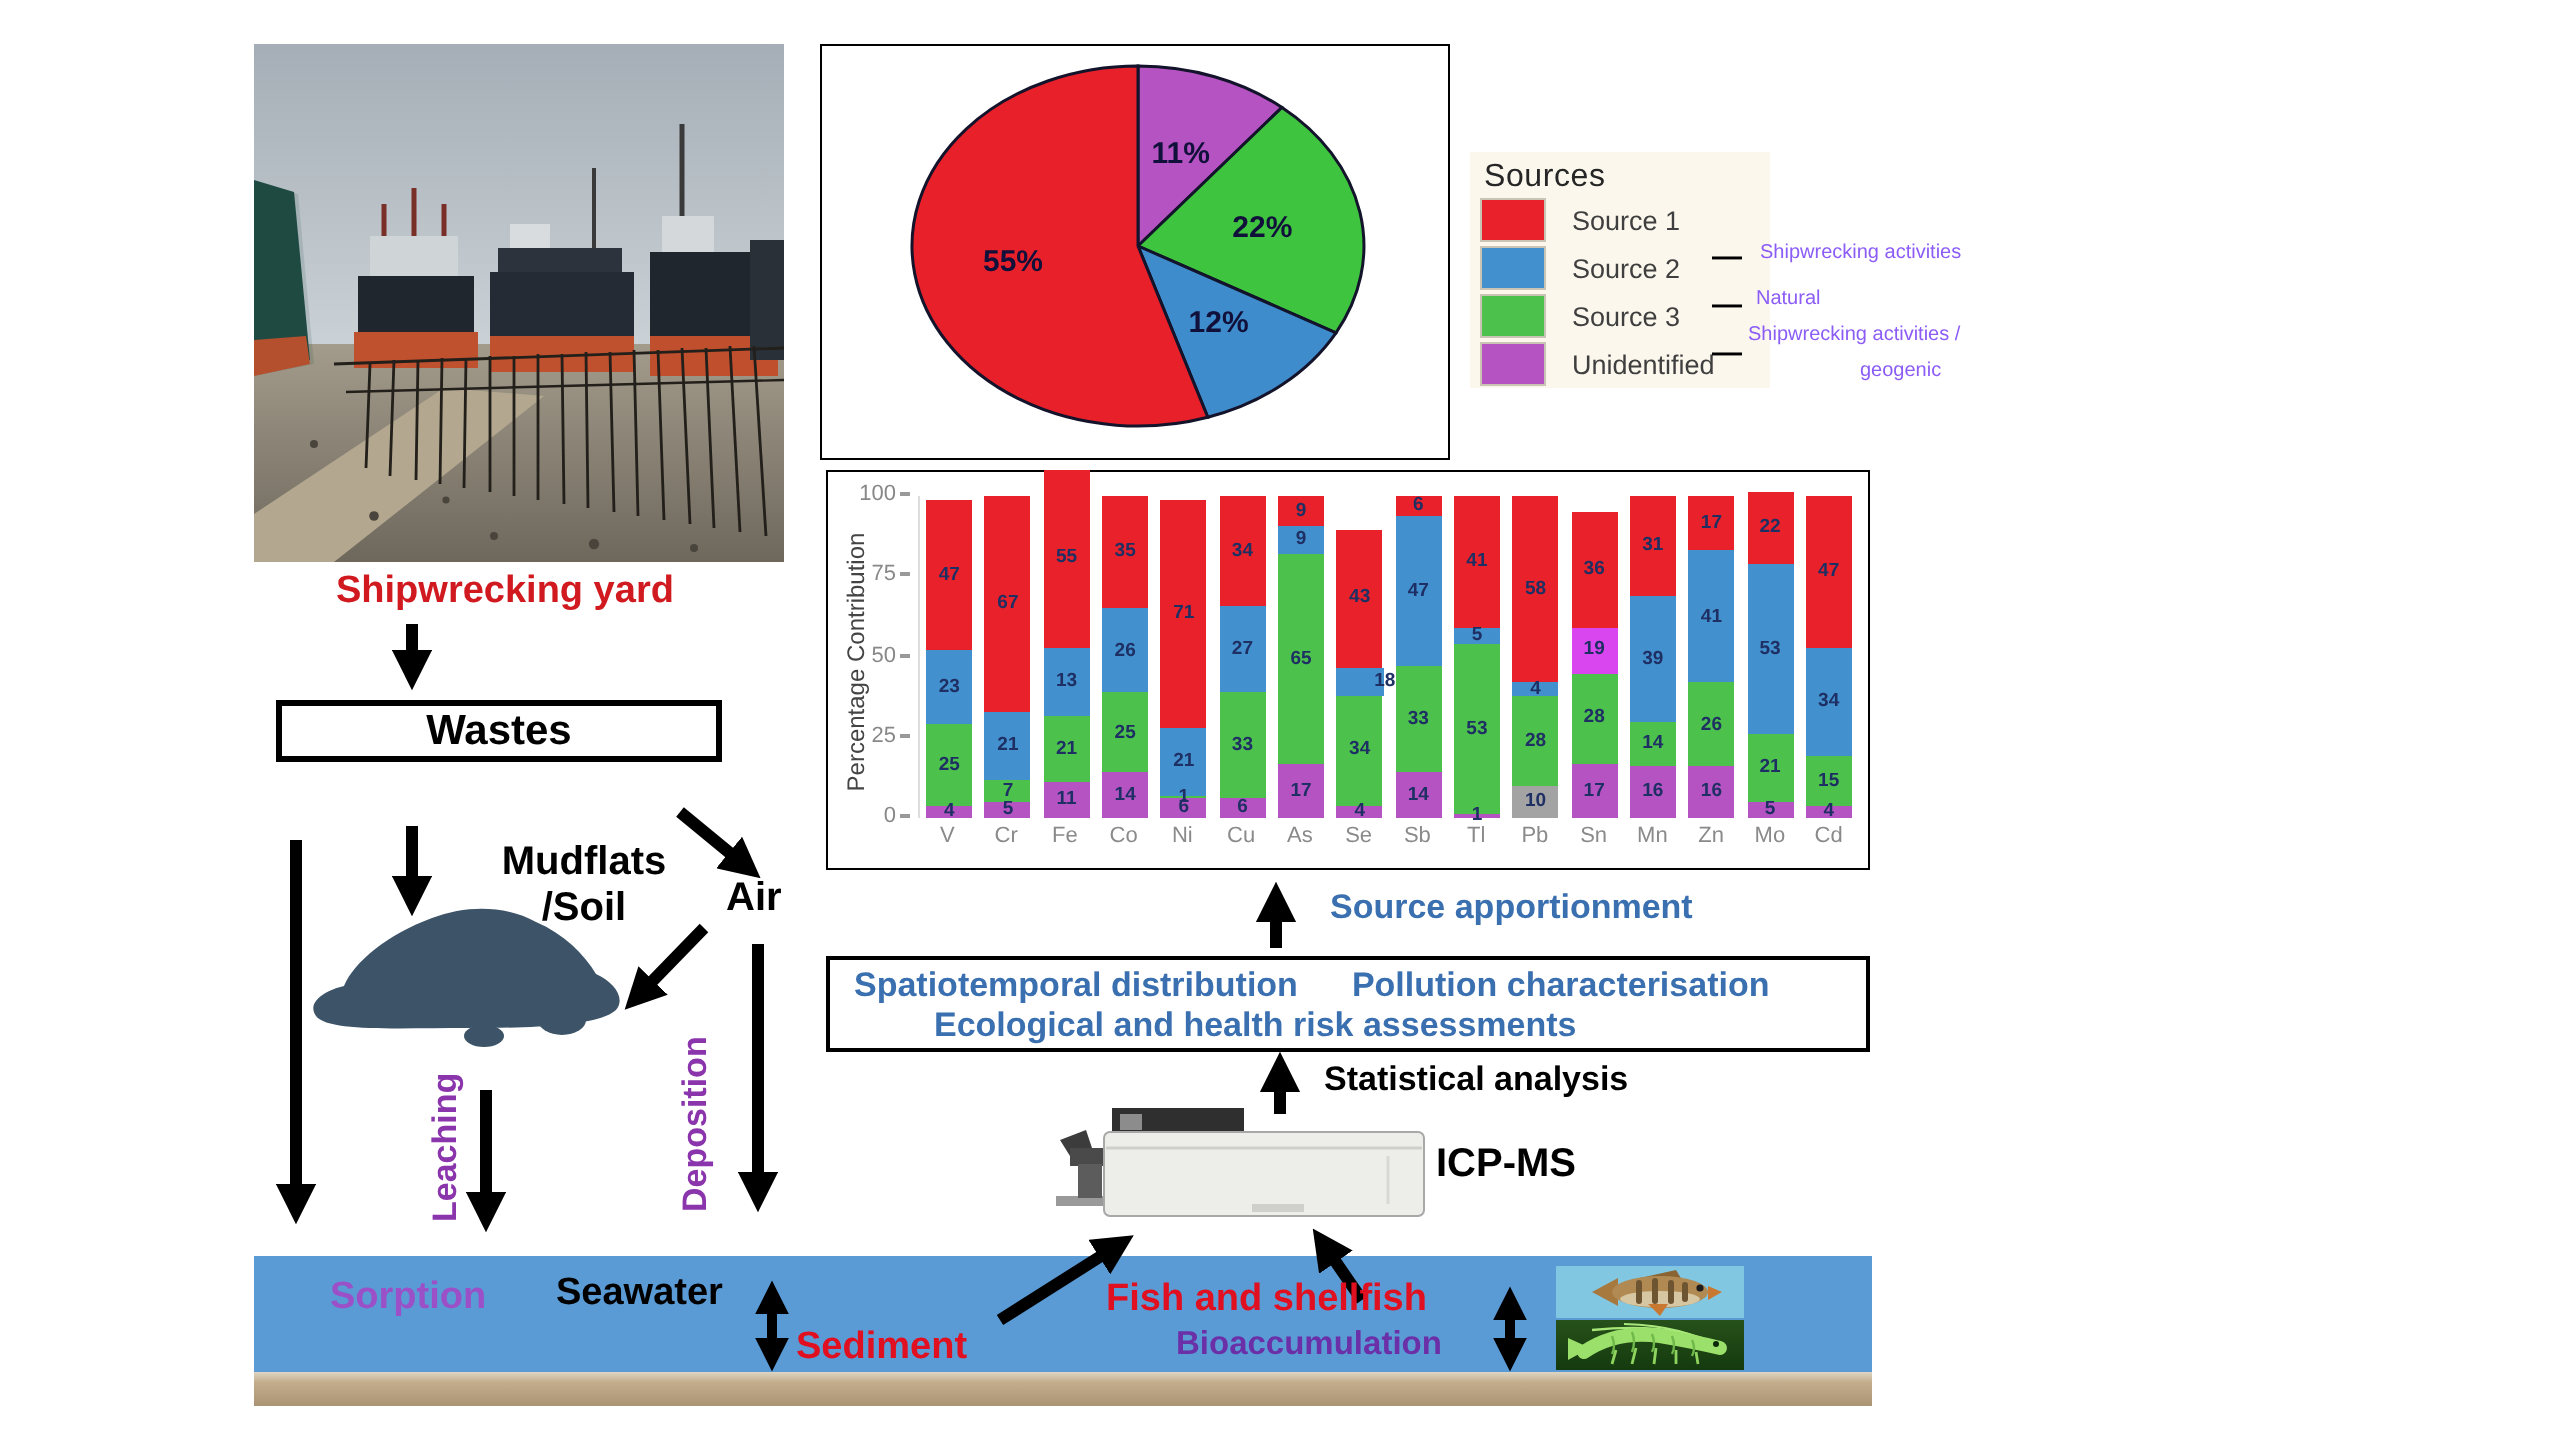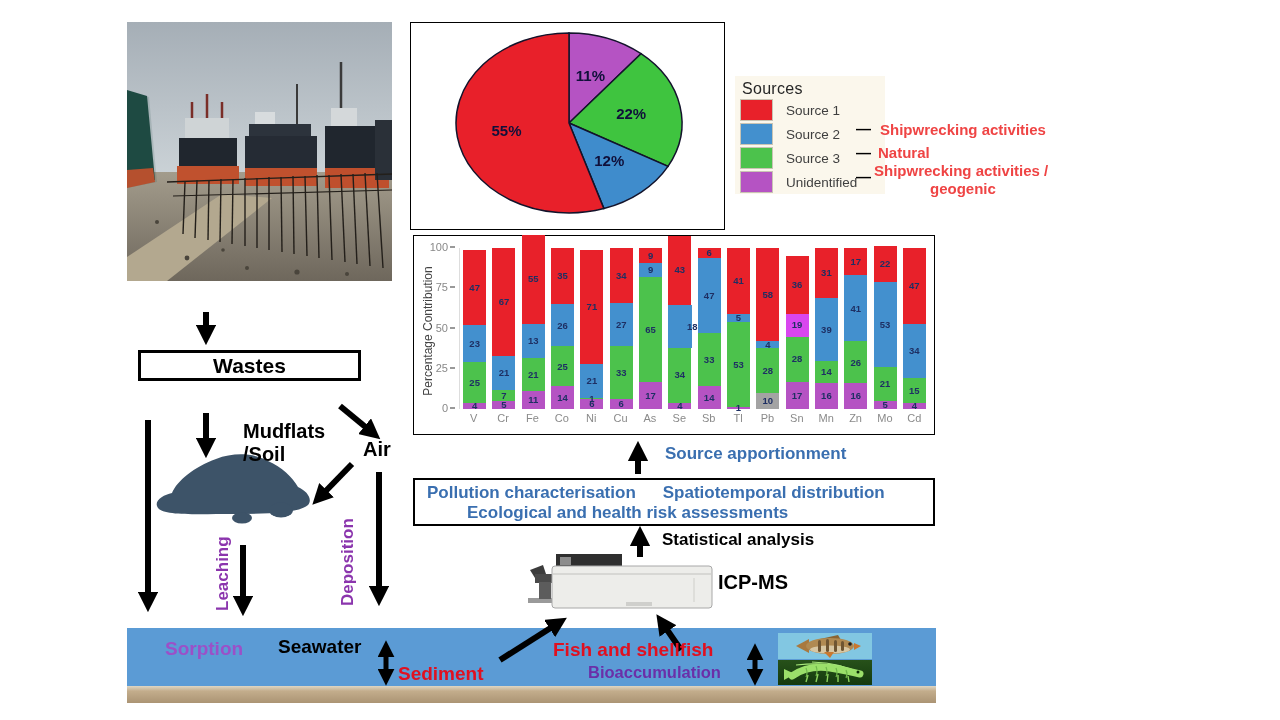--- a/index.html
+++ b/index.html
@@ -37,21 +37,21 @@
   .bar-cat{flex:1;text-align:center;color:#8a8a8a;font-size:11px}
   
   .pie-panel{left:410px;top:22px;width:315px;height:208px;border:1.5px solid #000;background:#fff;z-index:3}
   
   .legend-panel{left:735px;top:76px;width:150px;height:118px;background:#fbf7ec;z-index:3}
   .legend-title{position:absolute;left:7px;top:4px;font-size:16px;color:#262626;letter-spacing:.3px}
   .legend-row{position:absolute;left:5px;display:flex;align-items:center;gap:13px}
   .legend-swatch{width:33px;height:22px;border:1px solid #c9c4b4}
   .legend-label{font-size:13.5px;color:#3f3f3f;white-space:nowrap}
   .legend-dash{position:absolute;font-weight:bold;font-size:15px;color:#000;z-index:4}
-  .legend-ann{position:absolute;font-weight:bold;font-size:15px;color:#ef4444;white-space:nowrap;z-index:4}
+  .legend-ann{position:absolute;font-weight:normal;font-size:10px;color:#8b5cf6;white-space:nowrap;z-index:4}
   svg{display:block}
 </style>
 </head>
 <body>
 
 <div class="canvas">
 
   <div class="abs photo">
     <svg width="265" height="259" viewBox="0 0 265 259">
       <defs>
@@ -136,24 +136,25 @@
       <line x1="681" y1="650" x2="661" y2="621" marker-end="url(#ah)"></line>
       <line x1="640" y1="557" x2="640" y2="534" marker-end="url(#ah)"></line>
       <line x1="638" y1="474" x2="638" y2="449" marker-end="url(#ah)"></line>
     </g>
     <g stroke="#000" stroke-width="5">
       <line x1="386" y1="647" x2="386" y2="679" marker-start="url(#ah)" marker-end="url(#ah)"></line>
       <line x1="755" y1="650" x2="755" y2="679" marker-start="url(#ah)" marker-end="url(#ah)"></line>
     </g>
   </svg>
 
+  <div class="abs lbl" style="left:168px;top:285px;font-size:19px;color:#d01a20">Shipwrecking yard</div>
   <div class="abs wastes-box">
     <span>Wastes</span>
   </div>
-  <div class="abs lbl" style="left:243px;top:420px;width:98px;font-size:20px;color:#000">
+  <div class="abs lbl" style="left:243px;top:420px;width:98px;text-align:center;font-size:20px;color:#000">
     <div>Mudflats</div>
     <div>/Soil</div>
   </div>
   <div class="abs lbl" style="left:363px;top:438px;font-size:20px;color:#000">Air</div>
 
   <div class="abs" style="left:150px;top:448px;z-index:3">
     <svg width="170" height="80" viewBox="0 0 170 80">
       <path d="M8,60 C3,53 13,47 22,45 C27,33 44,19 66,11 C84,4 104,5 118,13 C132,19 142,29 148,39 C157,43 163,51 158,57 C149,65 118,66 84,66 C48,66 14,68 8,60 Z" fill="#3d5368"></path>
       <ellipse cx="92" cy="70" rx="10" ry="5.5" fill="#3d5368"></ellipse>
       <ellipse cx="131" cy="62" rx="12" ry="7.5" fill="#3d5368"></ellipse>
@@ -230,22 +231,22 @@
       <line x1="27" y1="22" x2="185" y2="22" stroke="#cfcfcc" stroke-width="1.5"></line>
       <rect x="100" y="50" width="26" height="4" fill="#cfcfcc"></rect>
       <line x1="168" y1="26" x2="168" y2="50" stroke="#d8d8d4" stroke-width="1.5"></line>
     </svg>
   </div>
   <div class="abs lbl" style="left:718px;top:571px;font-size:20px;color:#000">ICP-MS</div>
   <div class="abs lbl" style="left:662px;top:530px;font-size:17px;color:#000">Statistical analysis</div>
 
   <div class="abs analysis-box">
     <div class="analysis-line1">
+      <span>Spatiotemporal distribution</span>
       <span>Pollution characterisation</span>
-      <span>Spatiotemporal distribution</span>
     </div>
     <div class="analysis-line2">Ecological and health risk assessments</div>
   </div>
   <div class="abs lbl" style="left:665px;top:444px;font-size:17px;color:#3a6fb0">Source apportionment</div>
 
   <div class="abs bar-panel">
     <div class="bar-ylabel">Percentage Contribution</div>
     <div class="bar-yticks">
         <div class="ytick" style="top: 166px;">
           <span>0</span>
@@ -382,21 +383,21 @@
           </div>
         </div>
         <div class="bar-col">
           <div class="bar-stack">
             <div class="seg" style="height: 6.44px; background: rgb(181, 83, 195);">
               <span>4</span>
             </div>
             <div class="seg" style="height: 54.74px; background: rgb(76, 194, 76);">
               <span>34</span>
             </div>
-            <div class="seg" style="height: 43px; background: rgb(67, 144, 206); padding-left: 24px;">
+            <div class="seg" style="height: 14px; background: rgb(67, 144, 206); padding-left: 24px;">
               <span>18</span>
             </div>
             <div class="seg" style="height: 69.23px; background: rgb(232, 33, 42);">
               <span>43</span>
             </div>
           </div>
         </div>
         <div class="bar-col">
           <div class="bar-stack">
             <div class="seg" style="height: 22.54px; background: rgb(181, 83, 195);">

